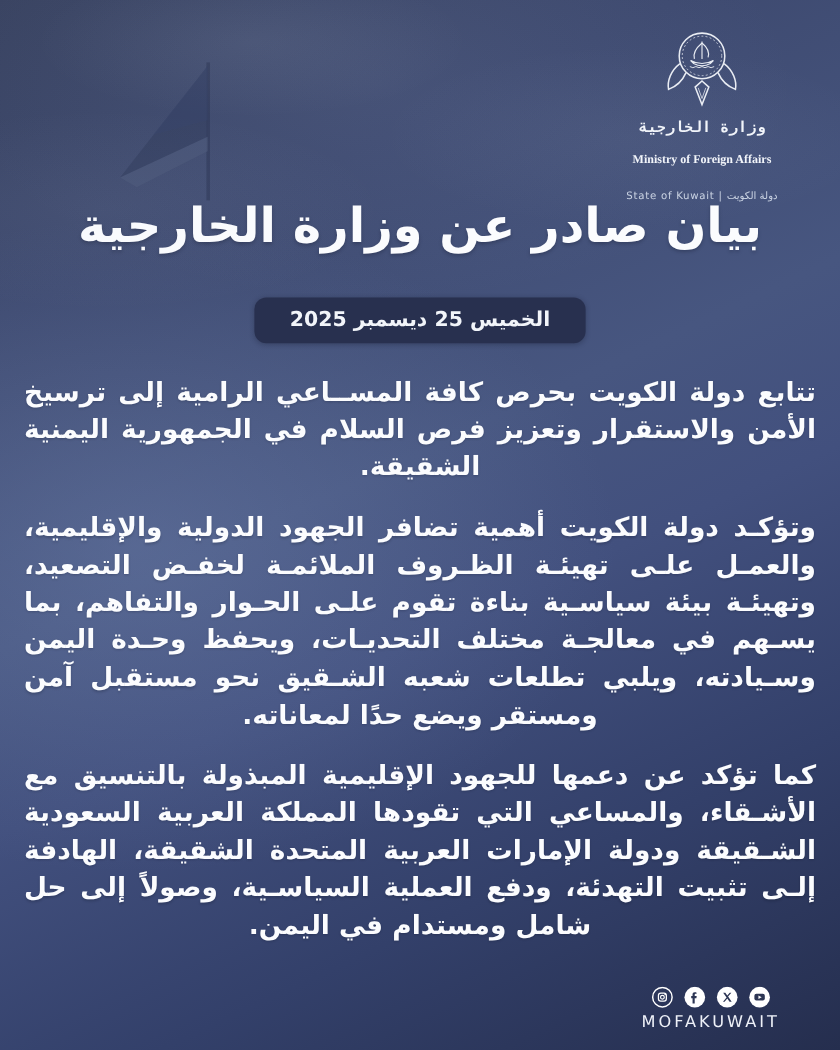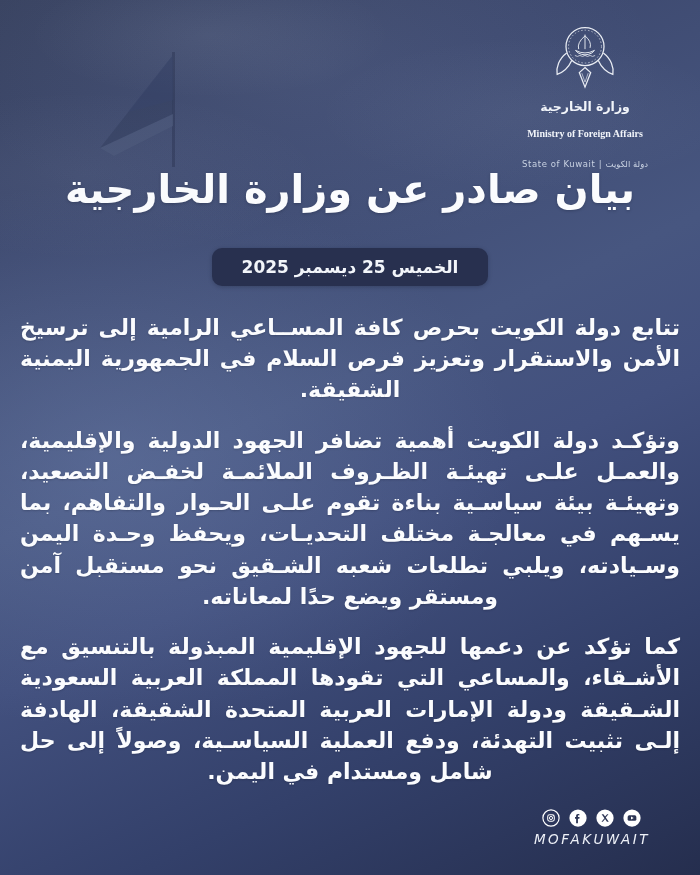--- a/index.html
+++ b/index.html
@@ -17,38 +17,38 @@
       radial-gradient(ellipse 260px 90px at 30% 4%, rgba(210,220,235,0.07), transparent 70%),
       radial-gradient(ellipse 300px 110px at 75% 13%, rgba(200,212,230,0.05), transparent 70%),
       radial-gradient(ellipse 340px 120px at 12% 20%, rgba(205,215,232,0.06), transparent 70%);
   }
   
   .flag-art{ position:absolute; left:0; top:0; opacity:.55; pointer-events:none; }
 
   
   .logo{ position:absolute; top:20px; right:20px; width:190px; text-align:center; line-height:1.15; }
   .logo .emblem{ display:block; margin:0 auto 4px auto; opacity:.95; }
-  .logo-ar{ font-size:12.5px; font-weight:700; letter-spacing:.3px; color:#f2f5fa; }
+  .logo-ar{ font-size:12.5px; font-weight:700; letter-spacing:.3px; color:#f2f5fa;font-family:Liberation Mono, monospace; }
   .logo-en{ font-family:Liberation Serif, serif; font-size:10px; font-weight:700; color:#f2f5fa; margin-top:14px; white-space:nowrap; }
   .logo-state{ font-size:8.5px; color:#c9d2e2; margin-top:20px; letter-spacing:.6px; direction:ltr; }
 
   .hero{ text-align:center; padding-top:166px; }
   .title{ font-size:40px; font-weight:700; direction:rtl; color:#fbfcfe; text-shadow:0 1px 3px rgba(10,14,30,.25); }
   .date-badge{ display:inline-block; margin-top:36px; background:#28304f; border-radius:10px;
     padding:9px 30px; font-size:17px; font-weight:700; color:#f2f5fa; direction:rtl;
     box-shadow:0 1px 4px rgba(10,14,30,.25); }
 
   .bodytext{ width:660px; margin:26px auto 0 auto; }
   .bodytext p{
     direction:rtl; text-align:justify; text-align-last:center;
     font-size:22px; font-weight:700; line-height:1.42; color:#fbfcfe;
     margin-bottom:19px; text-shadow:0 1px 2px rgba(10,14,30,.2);
   }
 
-  .footer{ position:absolute; right:50px; bottom:28px; text-align:center;font-style:italic; }
+  .footer{ position:absolute; right:50px; bottom:15px; text-align:center; }
   .social-row{ display:flex; gap:9px; justify-content:center; align-items:center; }
   .social-row .sicon{ width:18px; height:18px; display:inline-block; }
   .handle{ margin-top:4px; font-size:13.5px; font-weight:400; letter-spacing:2.5px; color:#eef1f8; direction:ltr; }
 </style>
 </head>
 <body>
 
 <div class="canvas">
   <div class="clouds"></div>
 

